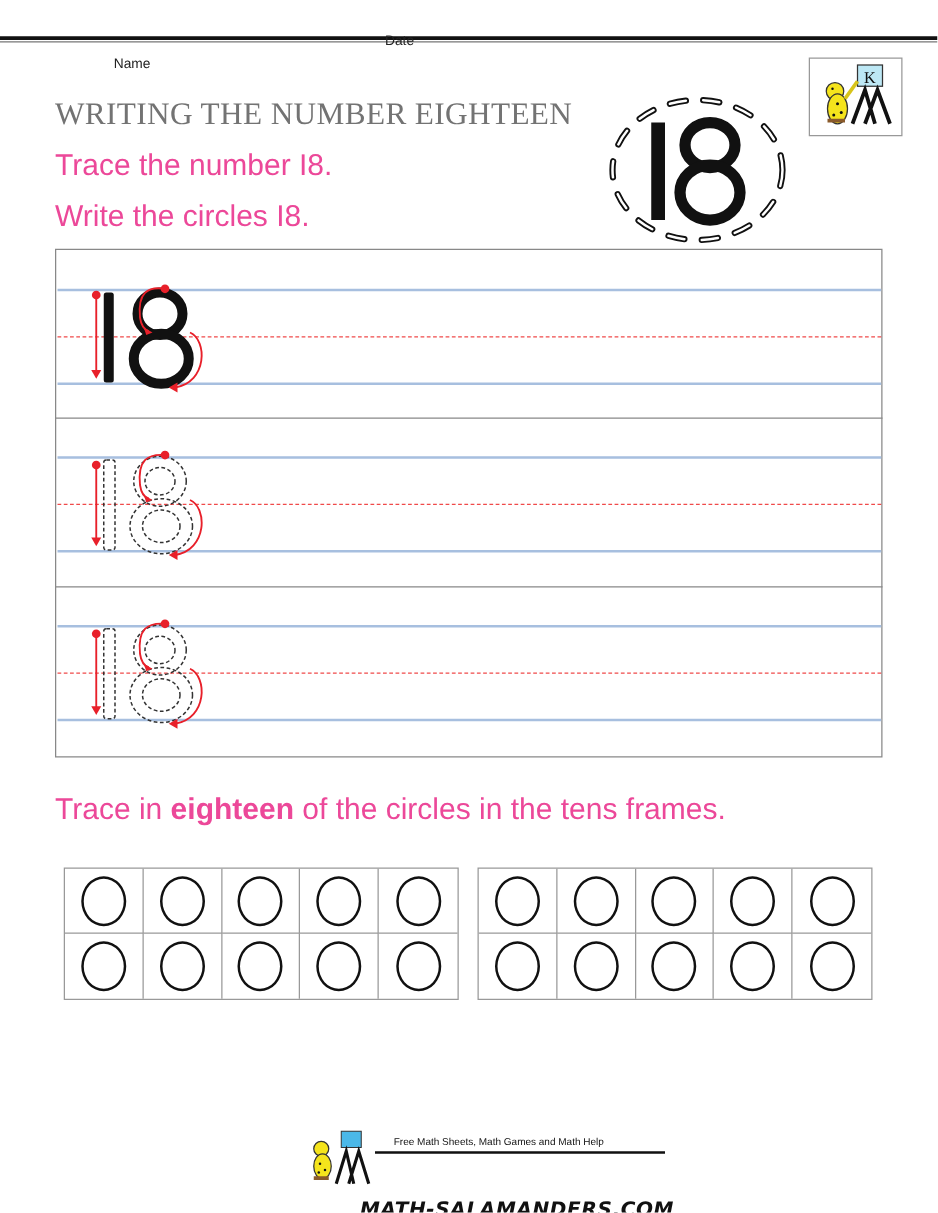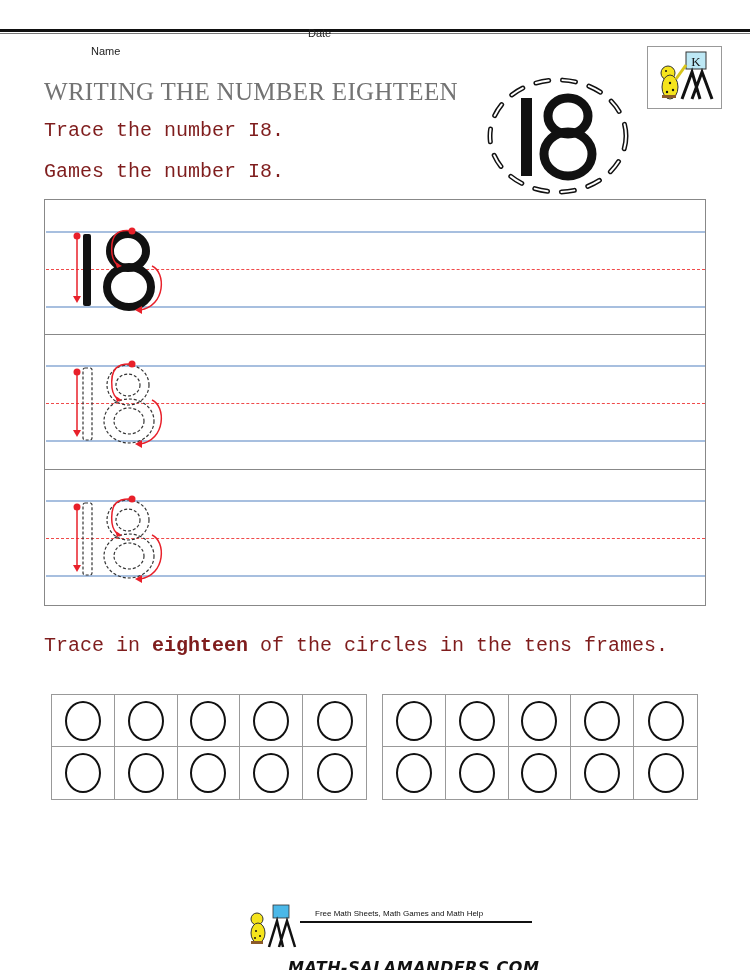--- a/index.html
+++ b/index.html
@@ -2,21 +2,21 @@
 <html><head>
 <meta charset="utf-8">
 <style>
   html,body{margin:0;padding:0;background:#fff;}
   body{width:750px;height:970px;position:relative;overflow:hidden;font-family:"Liberation Sans",sans-serif;color:#111;}
   .abs{position:absolute;}
   .topbar{left:0;top:29px;width:750px;height:3px;background:#111;}
   .topbar2{left:0;top:33px;width:750px;height:1px;background:#777;}
   .lbl{font-size:11px;color:#222;}
   .title{left:44px;top:78px;font-family:"Liberation Serif",serif;font-size:25px;color:#737373;letter-spacing:0.3px;white-space:nowrap;}
-  .instr{font-size:20px;color:#7f1d1d;white-space:nowrap;font-family:Liberation Mono, monospace;}
+  .instr{font-size:24px;color:#ec4899;white-space:nowrap;}
   .logo{left:647px;top:46px;width:75px;height:63px;border:1px solid #999;box-sizing:border-box;}
   .practice{left:44px;top:199px;width:662px;height:407px;border:1px solid #888;box-sizing:border-box;}
   .sep{left:44px;width:662px;height:1px;background:#888;}
   .blue{left:46px;width:659px;height:2px;background:#a7bfdf;}
   .red{left:46px;width:659px;height:0;border-top:1.5px dashed #f04a4a;}
   .frame{top:694px;width:316px;height:106px;border:1px solid #999;box-sizing:border-box;display:grid;grid-template-columns:repeat(5,1fr);grid-template-rows:repeat(2,1fr);}
   .cell{border-right:1px solid #999;border-bottom:1px solid #999;display:flex;align-items:center;justify-content:center;}
   .cell:nth-child(5n){border-right:none;}
   .cell:nth-child(n+6){border-bottom:none;}
   .circ{width:36px;height:40px;border:2px solid #111;border-radius:50%;box-sizing:border-box;}
@@ -29,21 +29,21 @@
 <body>
 
 <div class="abs topbar"></div>
 <div class="abs topbar2"></div>
 
 <div class="abs lbl" style="left:44px;top:45px;margin-left:47px;">Name</div>
 <div class="abs lbl" style="left:308px;top:27px;">Date</div>
 
 <div class="abs title">WRITING THE NUMBER EIGHTEEN</div>
 <div class="abs instr" style="left:44px;top:119px;">Trace the number I8.</div>
-<div class="abs instr" style="left:44px;top:160px;">Games the number I8.</div>
+<div class="abs instr" style="left:44px;top:160px;">Write the circles I8.</div>
 
 <div class="abs" style="left:484px;top:74px;width:148px;height:124px;">
   <svg width="148" height="124" viewBox="0 0 148 124">
     <ellipse cx="74" cy="62" rx="68" ry="56" fill="none" stroke="#111" stroke-width="5" stroke-dasharray="13 14" stroke-linecap="round"></ellipse>
     <ellipse cx="74" cy="62" rx="68" ry="56" fill="none" stroke="#fff" stroke-width="2" stroke-dasharray="13 14" stroke-linecap="round"></ellipse>
     <rect x="37" y="24" width="11" height="78" fill="#111"></rect>
     <ellipse cx="84" cy="42" rx="20" ry="18" fill="none" stroke="#111" stroke-width="9"></ellipse>
     <ellipse cx="84" cy="80" rx="24" ry="22" fill="none" stroke="#111" stroke-width="9"></ellipse>
   </svg>
 </div>

